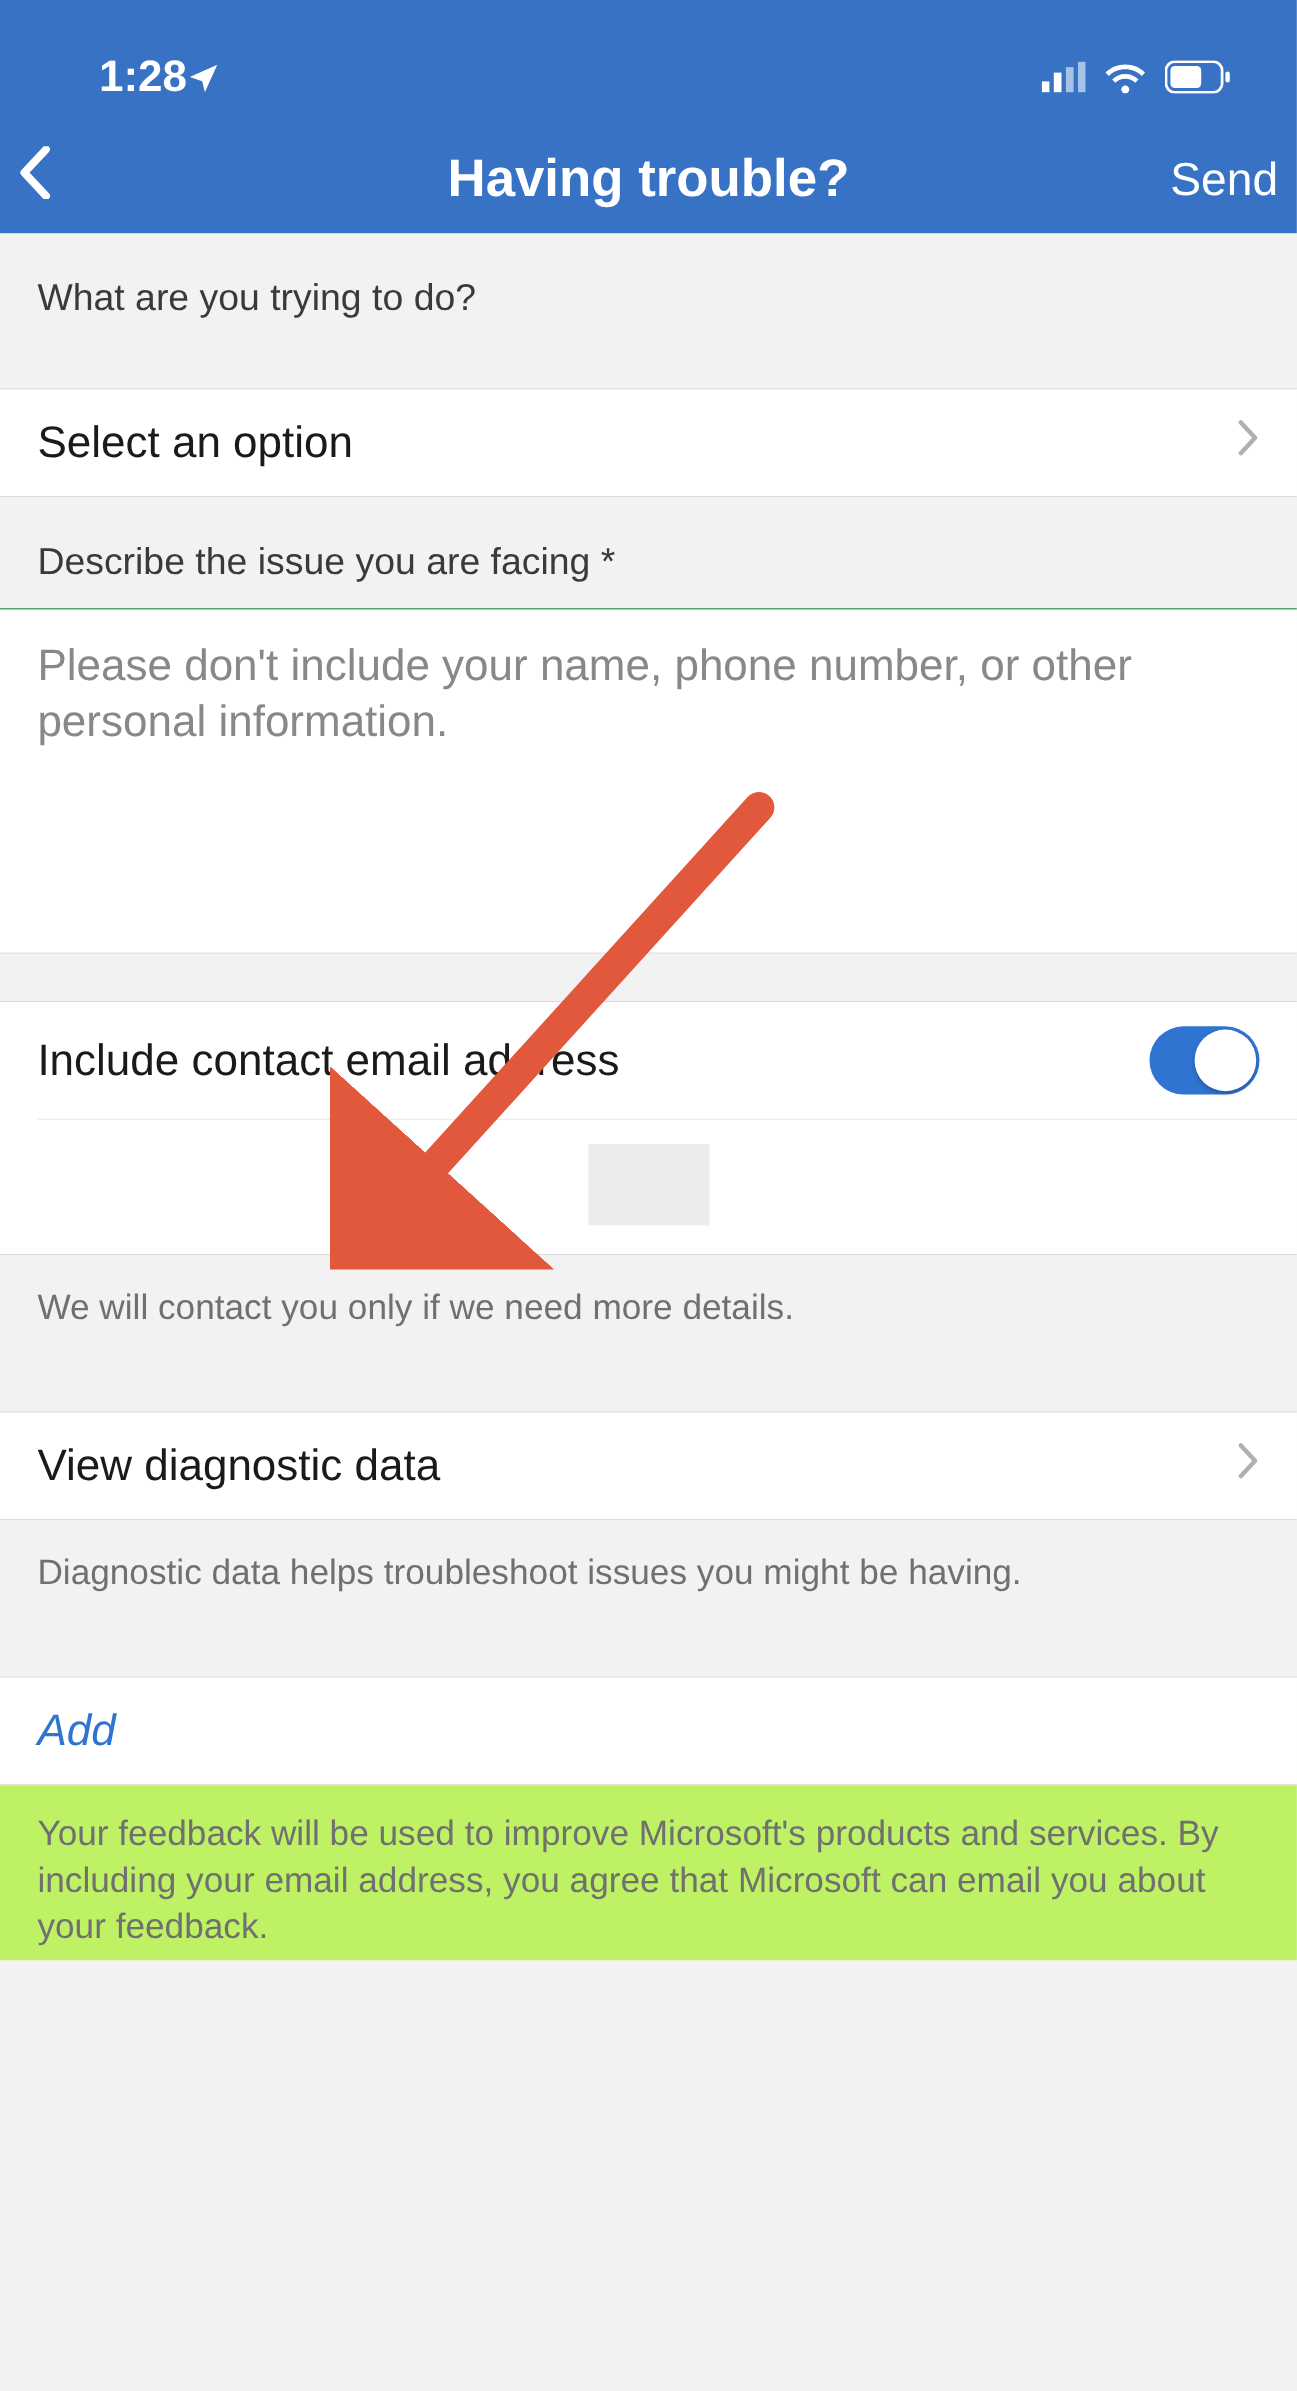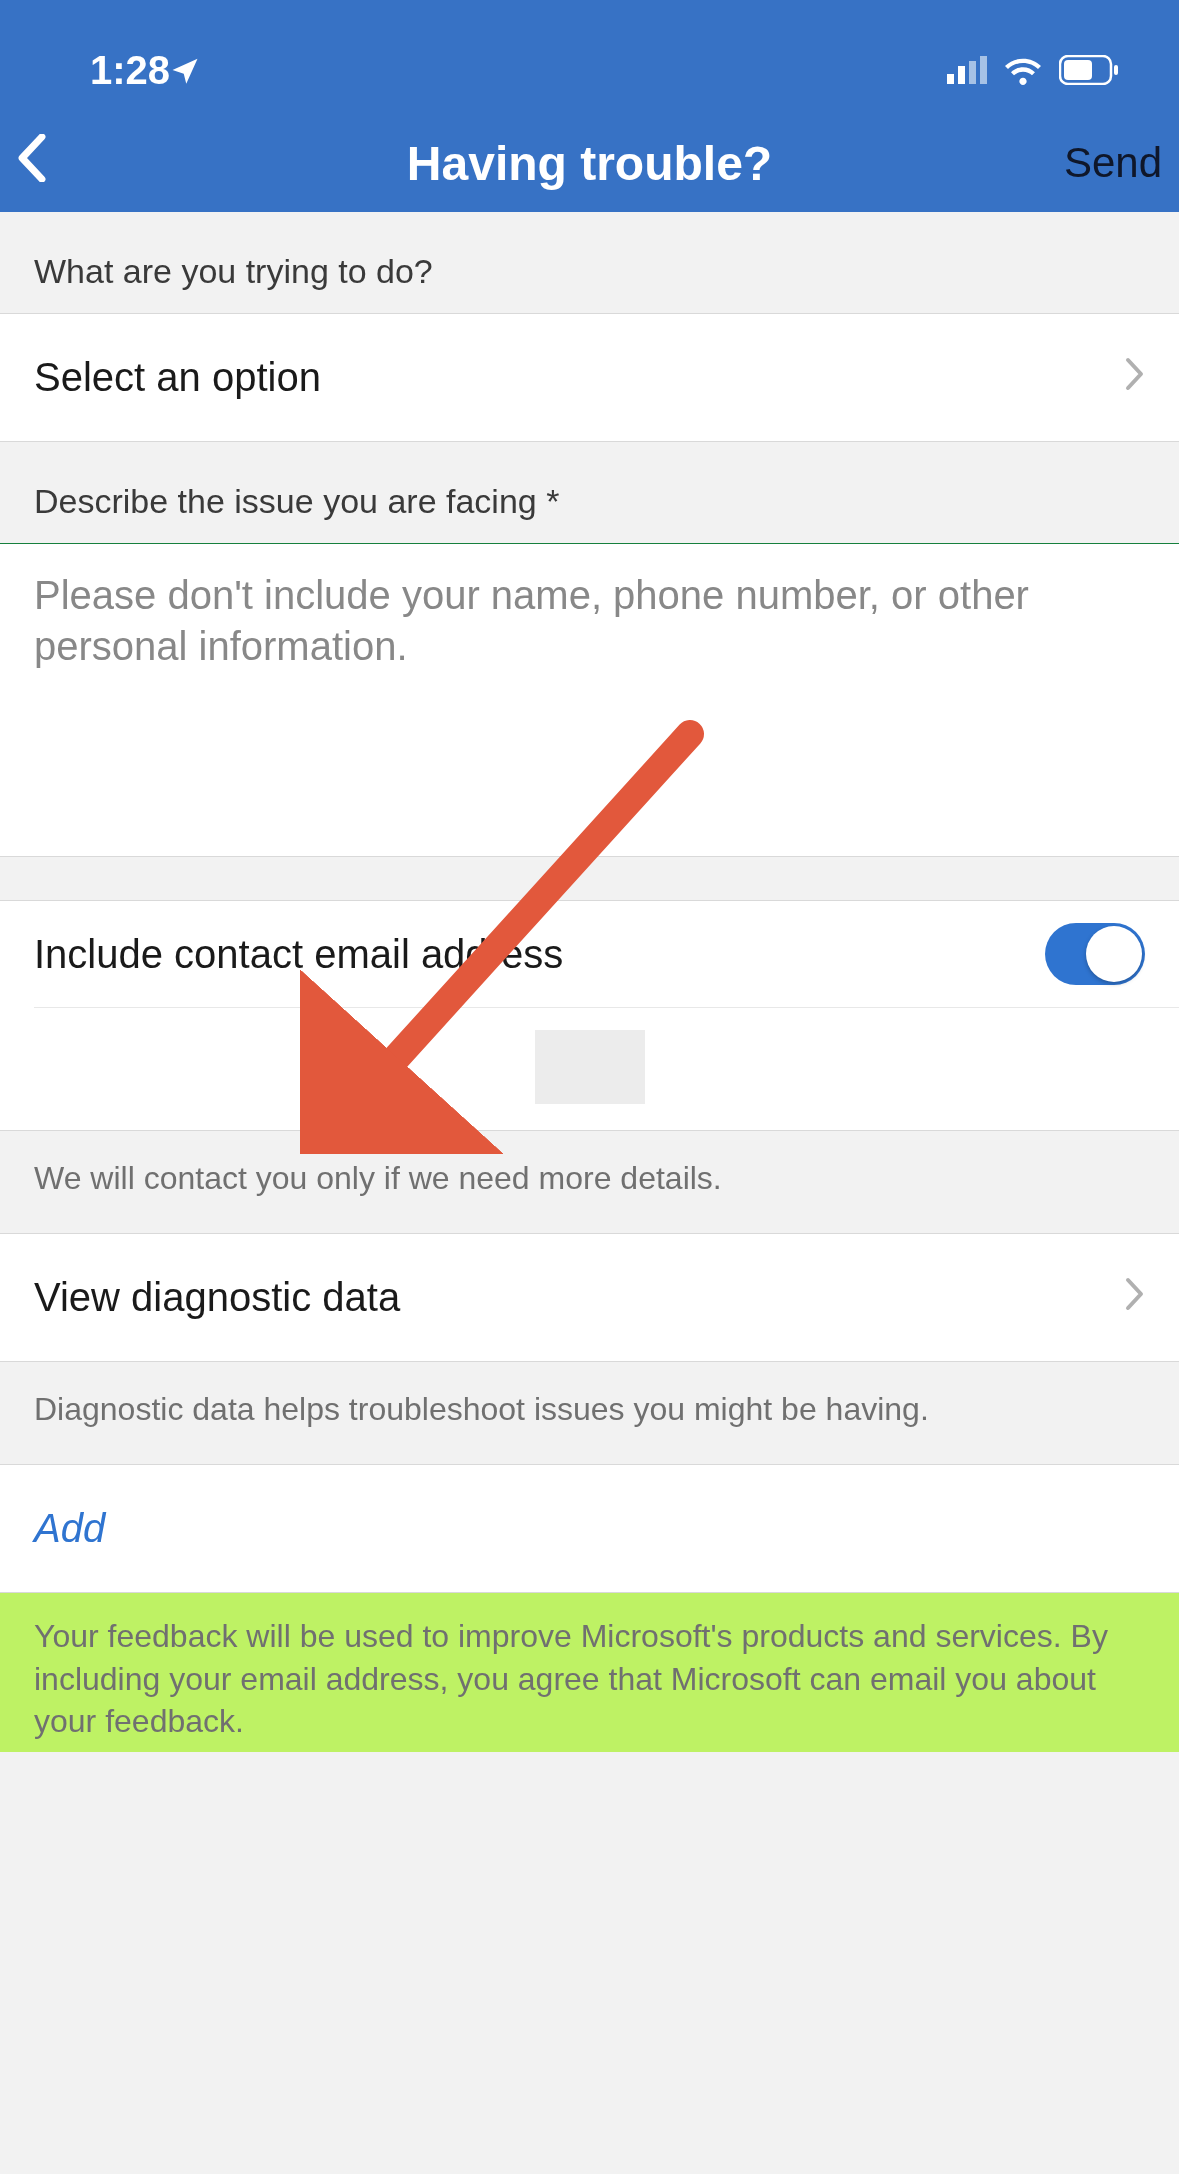--- a/index.html
+++ b/index.html
@@ -42,39 +42,40 @@
     font-weight: 700;
     position: absolute;
     left: 50%;
     transform: translateX(-50%);
   }
   .nav-back {
     font-size: 44px;
   }
   .nav-send {
     font-size: 42px;
-    color: #0f172a;
+    color: #ffffff;
   }
 
   .section-label {
     font-size: 34px;
     color: #3a3a3a;
     padding: 40px 16px 22px 34px;
     background: #f2f2f2;
   }
   .cell {
     background: #fff;
     border-top: 1px solid #d9d9d9;
     border-bottom: 1px solid #d9d9d9;
-    padding: 41px 34px;
+    padding: 26px 34px;
     display: flex;
     align-items: center;
     justify-content: space-between;
     font-size: 40px;
     color: #1a1a1a;
+    margin-top: 40px;
   }
   .chevron {
     color: #b0b0b0;
   }
   .textarea-cell {
     background: #fff;
     border-top: 1px solid #15803d;
     border-bottom: 1px solid #d9d9d9;
     padding: 26px 34px;
     height: 314px;

